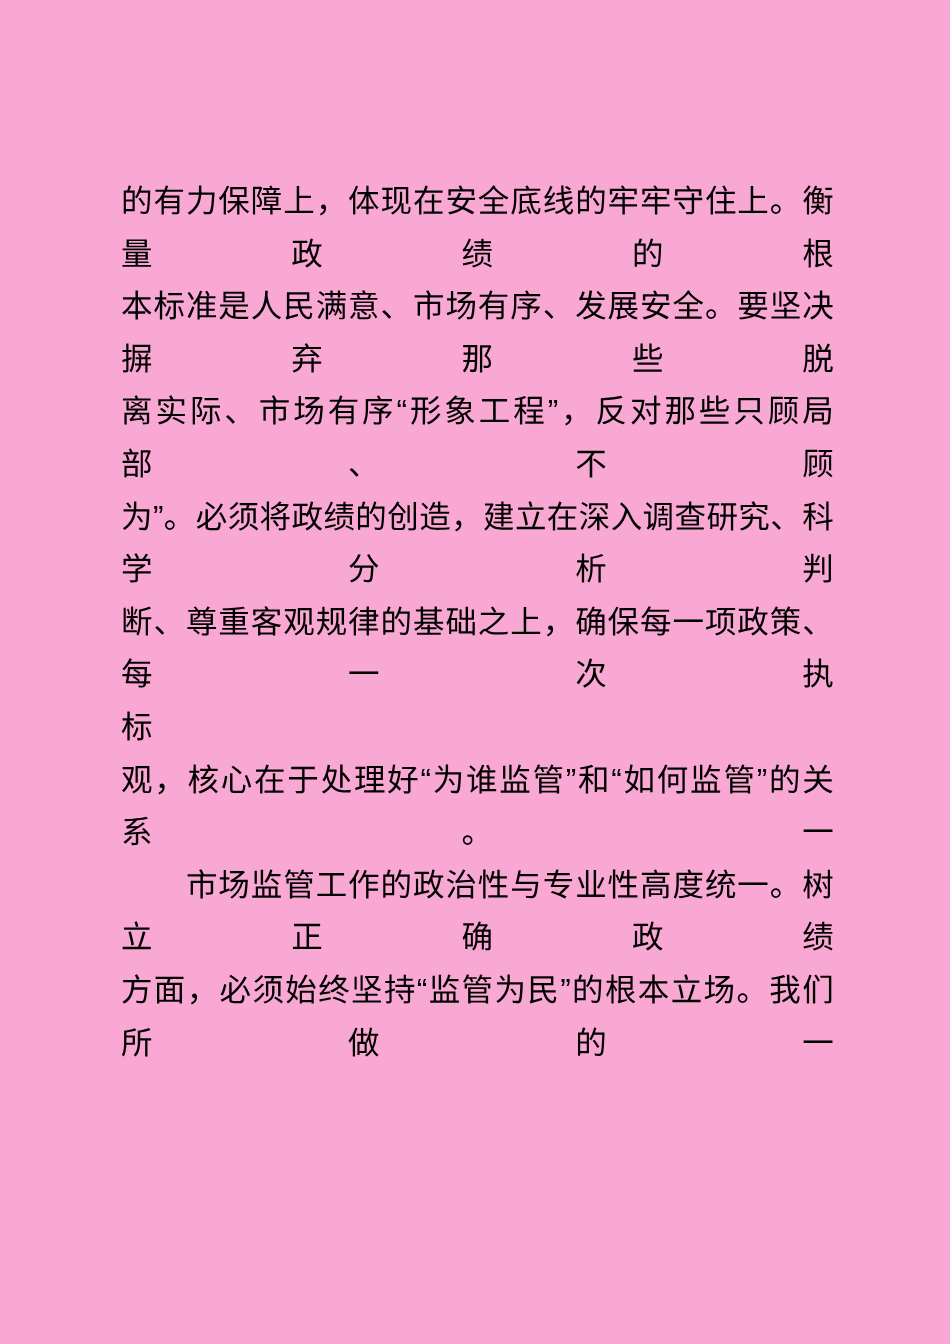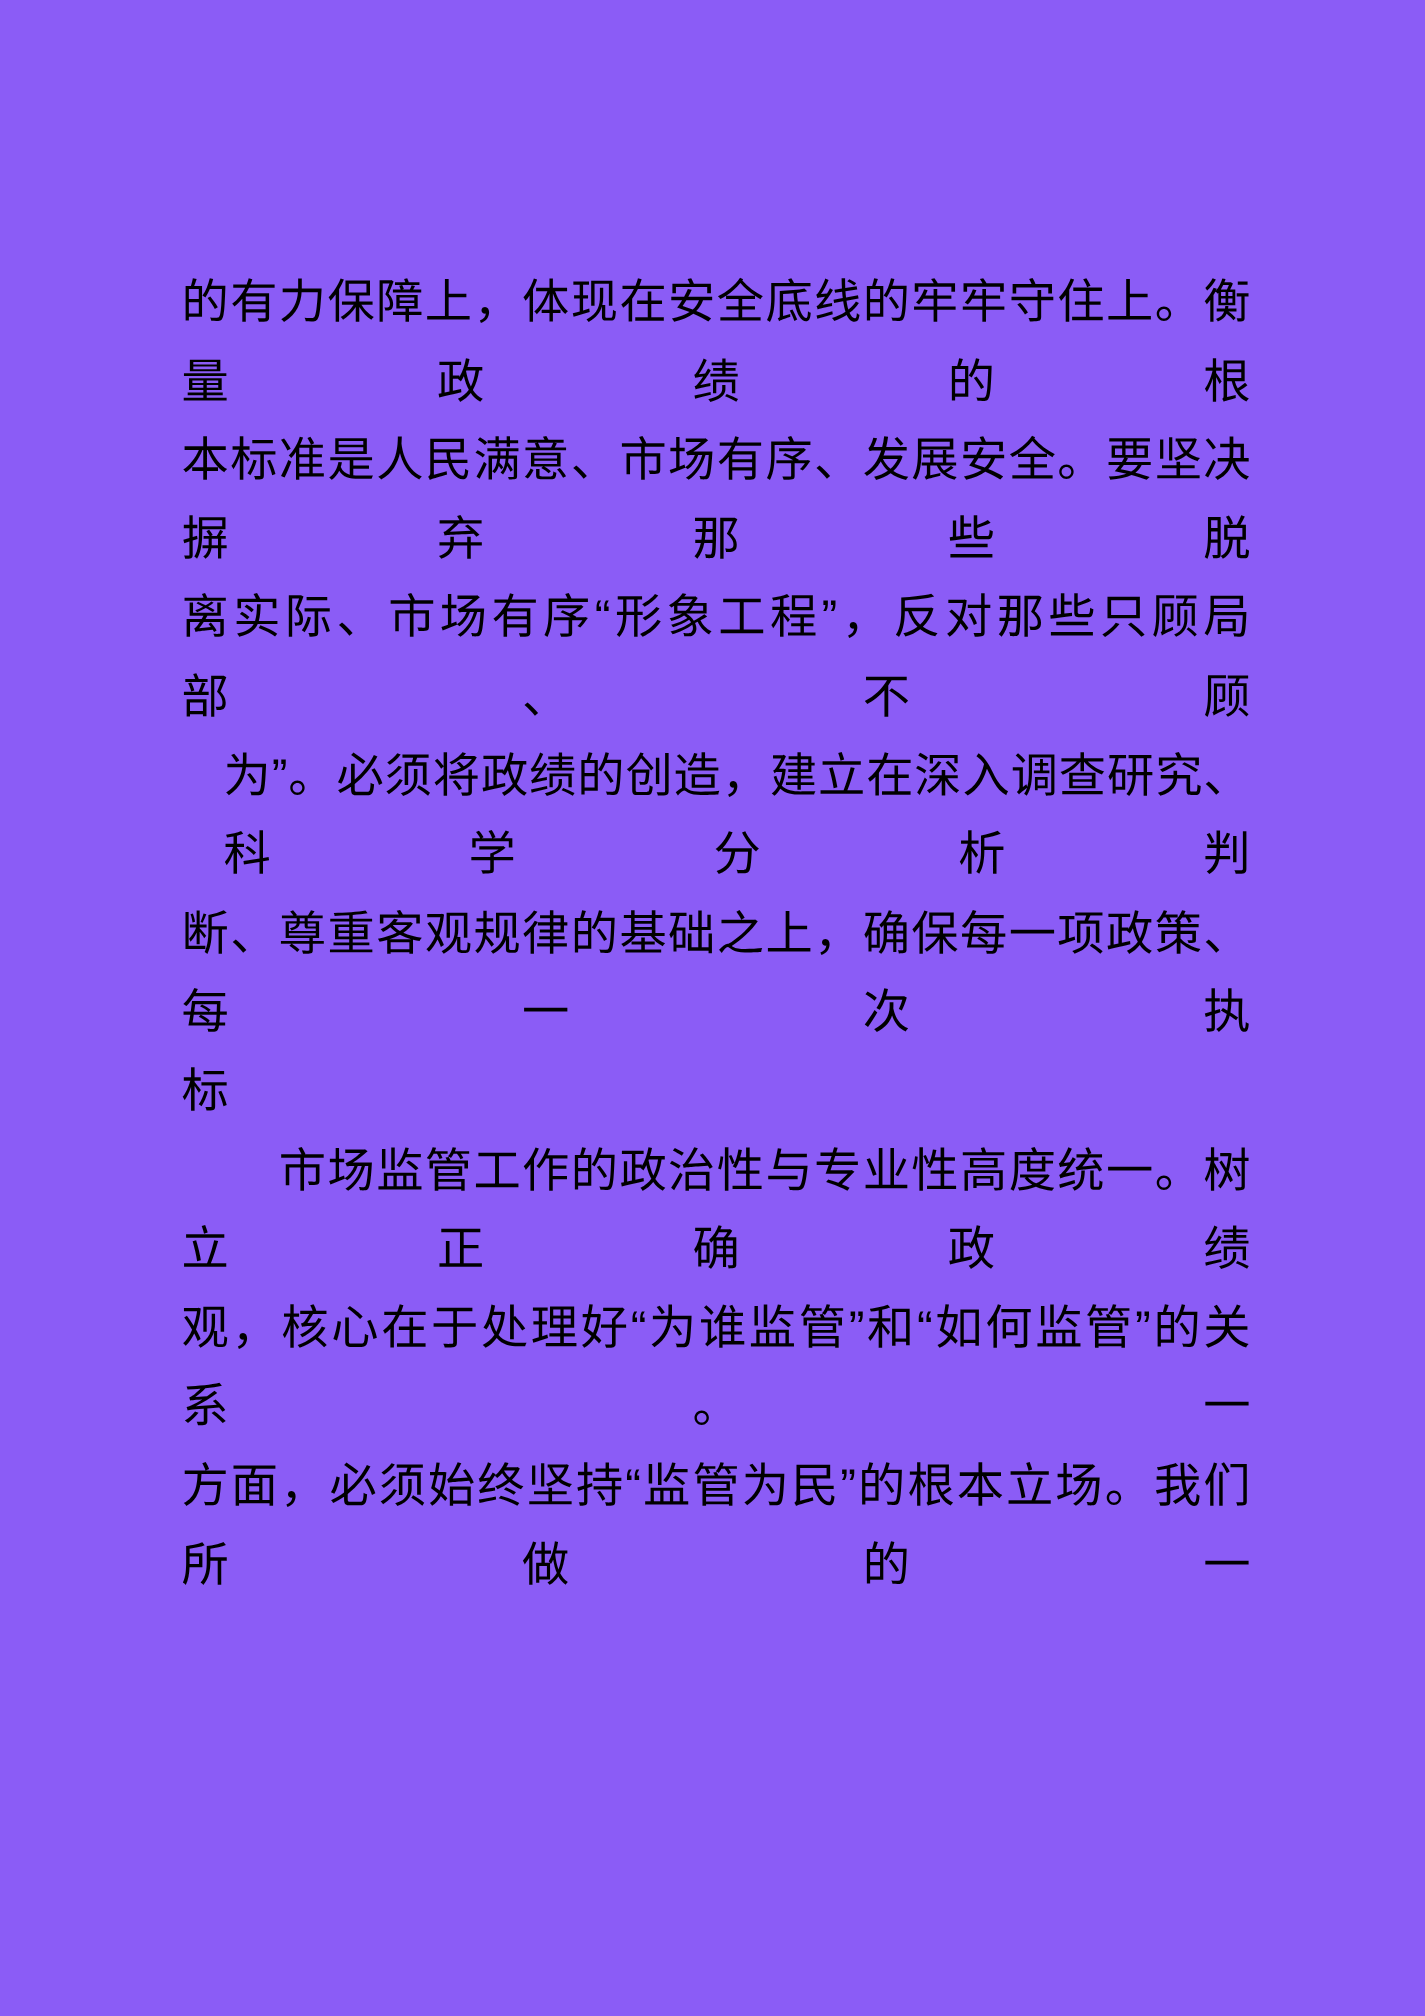--- a/index.html
+++ b/index.html
@@ -50,25 +50,25 @@
   }
 
   
   .doc-line.indent {
     text-indent: 0;
   }
 </style>
 </head>
 <body style="background: rgb(255, 255, 255);">
 
-<div class="page" style="background: #8b5cf6;">
+<div class="page" style="background: #f9a8d4;">
   <div class="page-body" id="page-body">
       <div class="doc-line justify" style="color: rgb(0, 0, 0);">的有力保障上，体现在安全底线的牢牢守住上。衡量政绩的根</div>
       <div class="doc-line justify" style="color: rgb(0, 0, 0);">本标准是人民满意、市场有序、发展安全。要坚决摒弃那些脱</div>
       <div class="doc-line justify" style="color: rgb(0, 0, 0);">离实际、市场有序“形象工程”，反对那些只顾局部、不顾</div>
-      <div class="doc-line justify" style="color: rgb(0, 0, 0); margin-left: 28px;">为”。必须将政绩的创造，建立在深入调查研究、科学分析判</div>
+      <div class="doc-line justify" style="color: rgb(0, 0, 0);">为”。必须将政绩的创造，建立在深入调查研究、科学分析判</div>
       <div class="doc-line justify" style="color: rgb(0, 0, 0);">断、尊重客观规律的基础之上，确保每一项政策、每一次执</div>
       <div class="doc-line flush" style="color: rgb(0, 0, 0);">标</div>
+      <div class="doc-line justify" style="color: rgb(0, 0, 0);">观，核心在于处理好“为谁监管”和“如何监管”的关系。一</div>
       <div class="doc-line justify indent" style="color: rgb(0, 0, 0);">　　市场监管工作的政治性与专业性高度统一。树立正确政绩</div>
-      <div class="doc-line justify" style="color: rgb(0, 0, 0);">观，核心在于处理好“为谁监管”和“如何监管”的关系。一</div>
       <div class="doc-line justify" style="color: rgb(0, 0, 0);">方面，必须始终坚持“监管为民”的根本立场。我们所做的一</div>
     </div>
 </div>
 
 </body></html>

